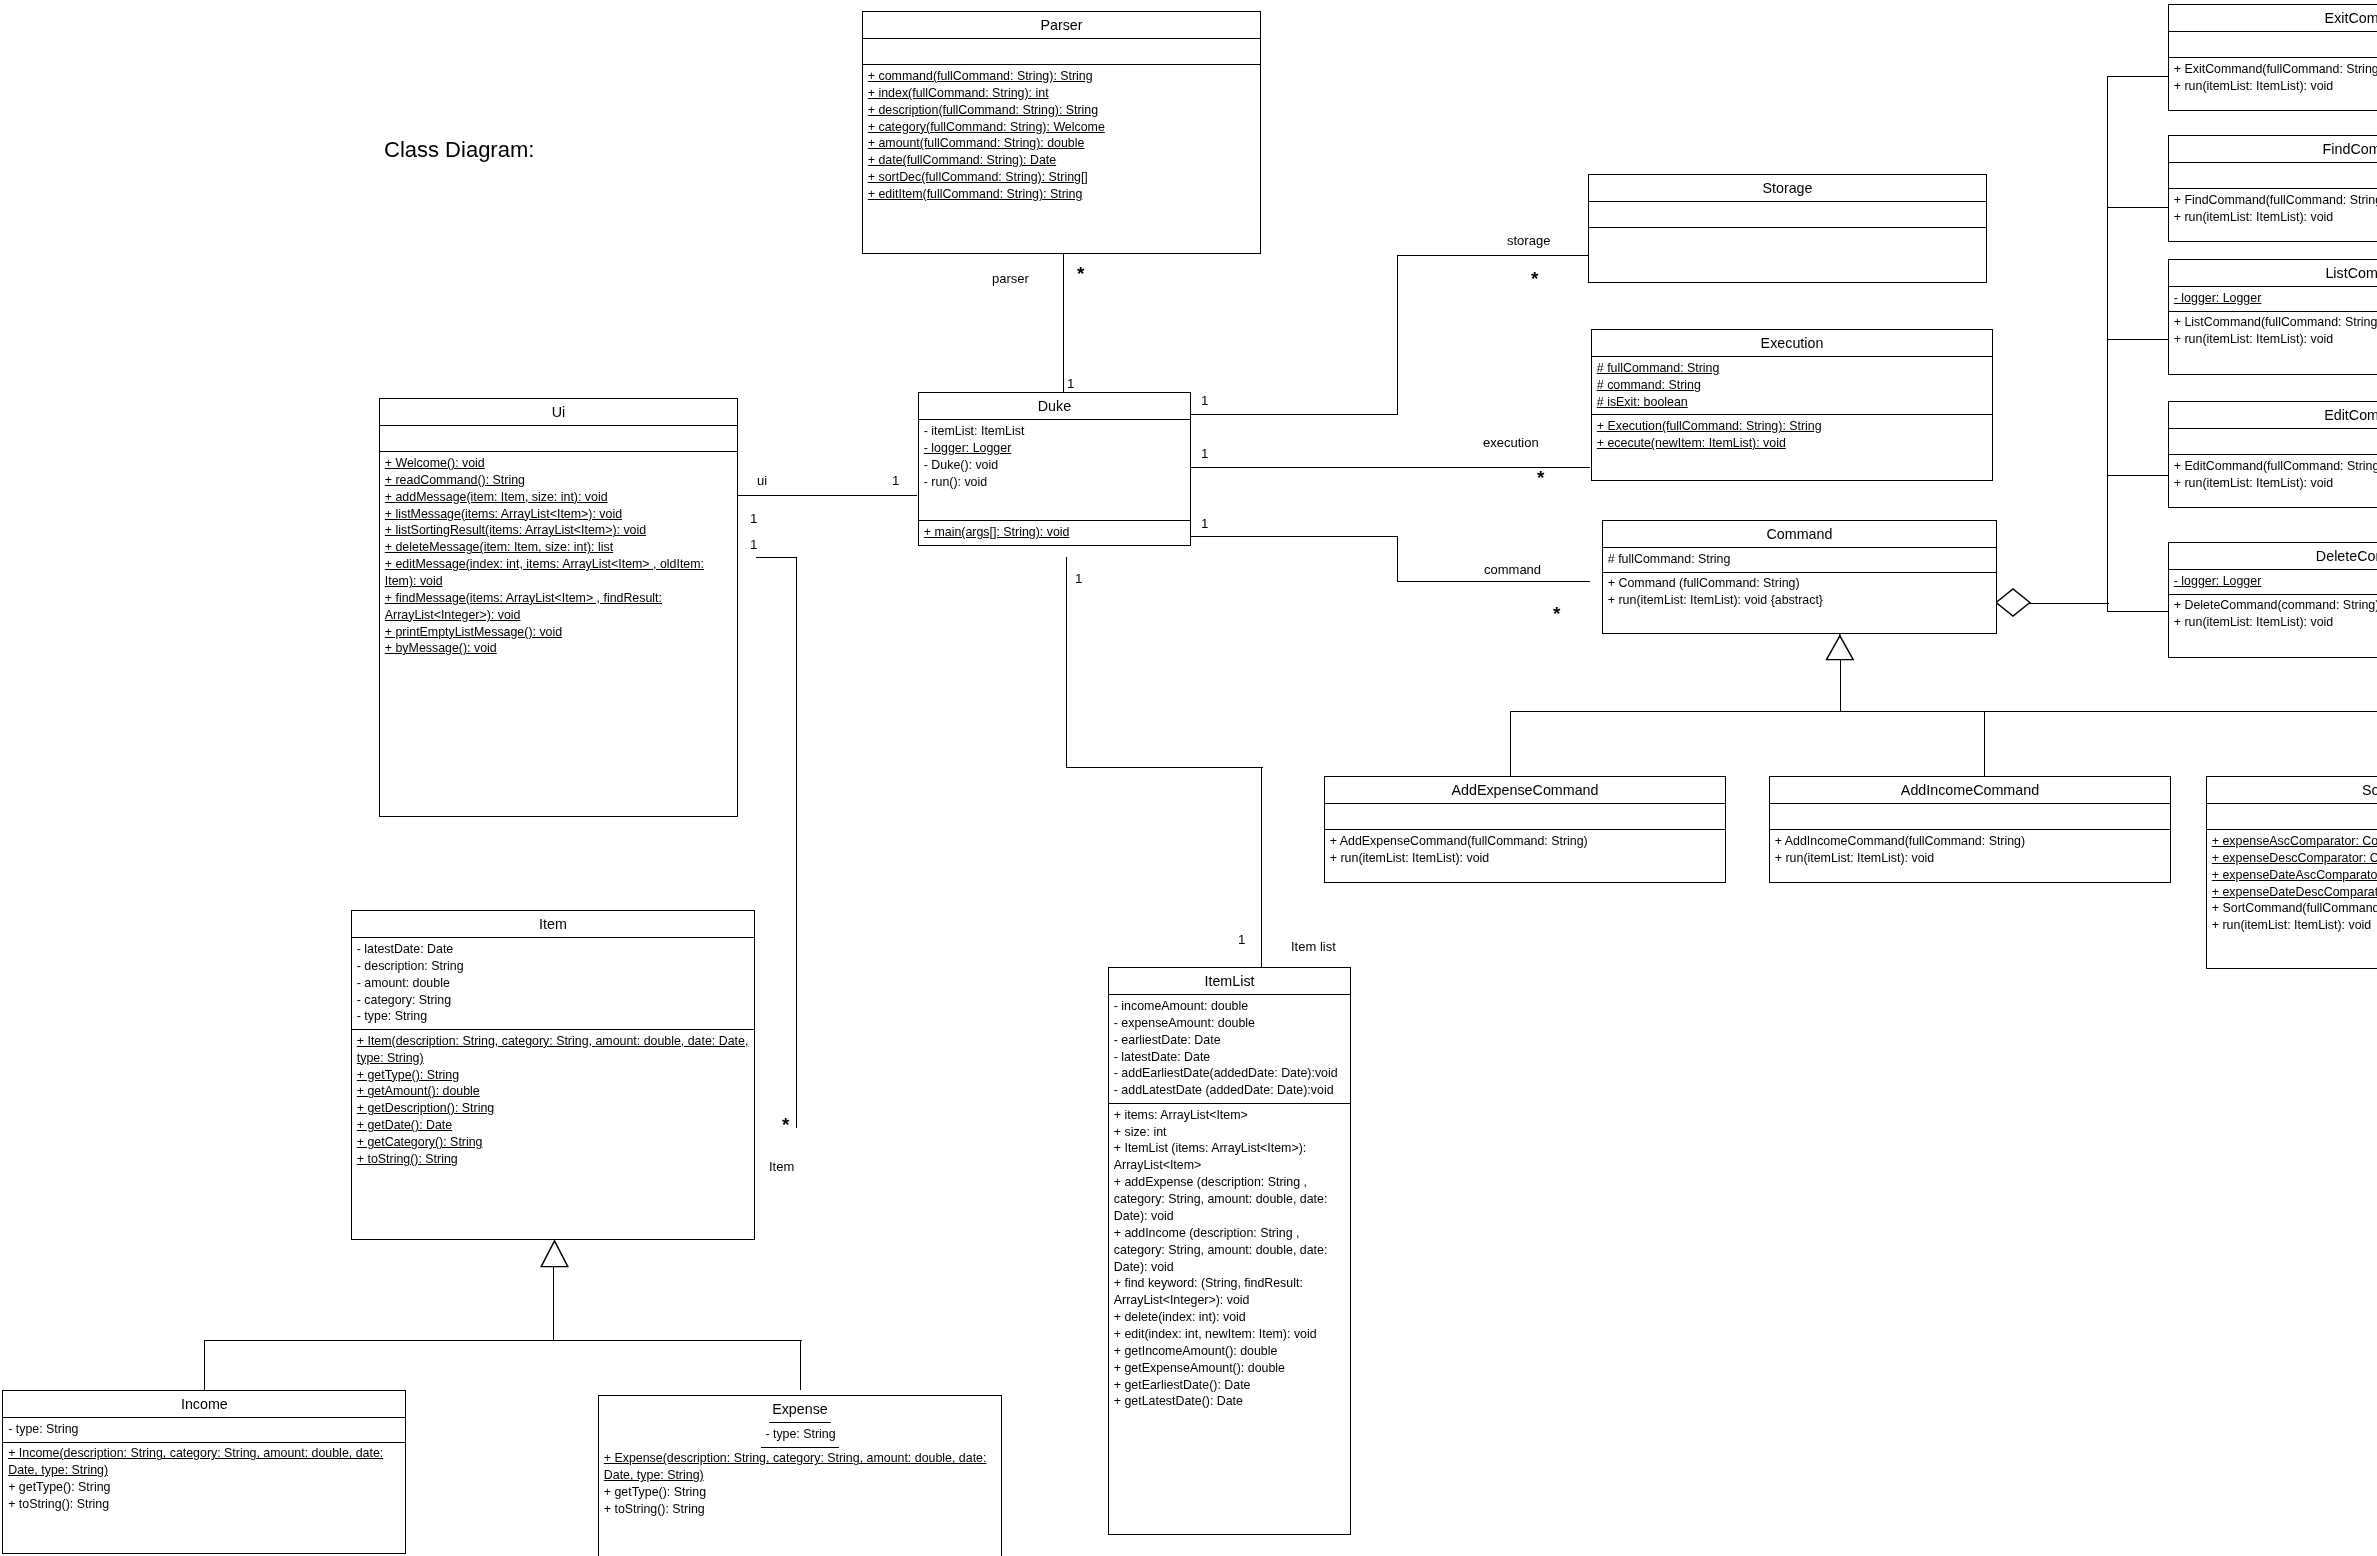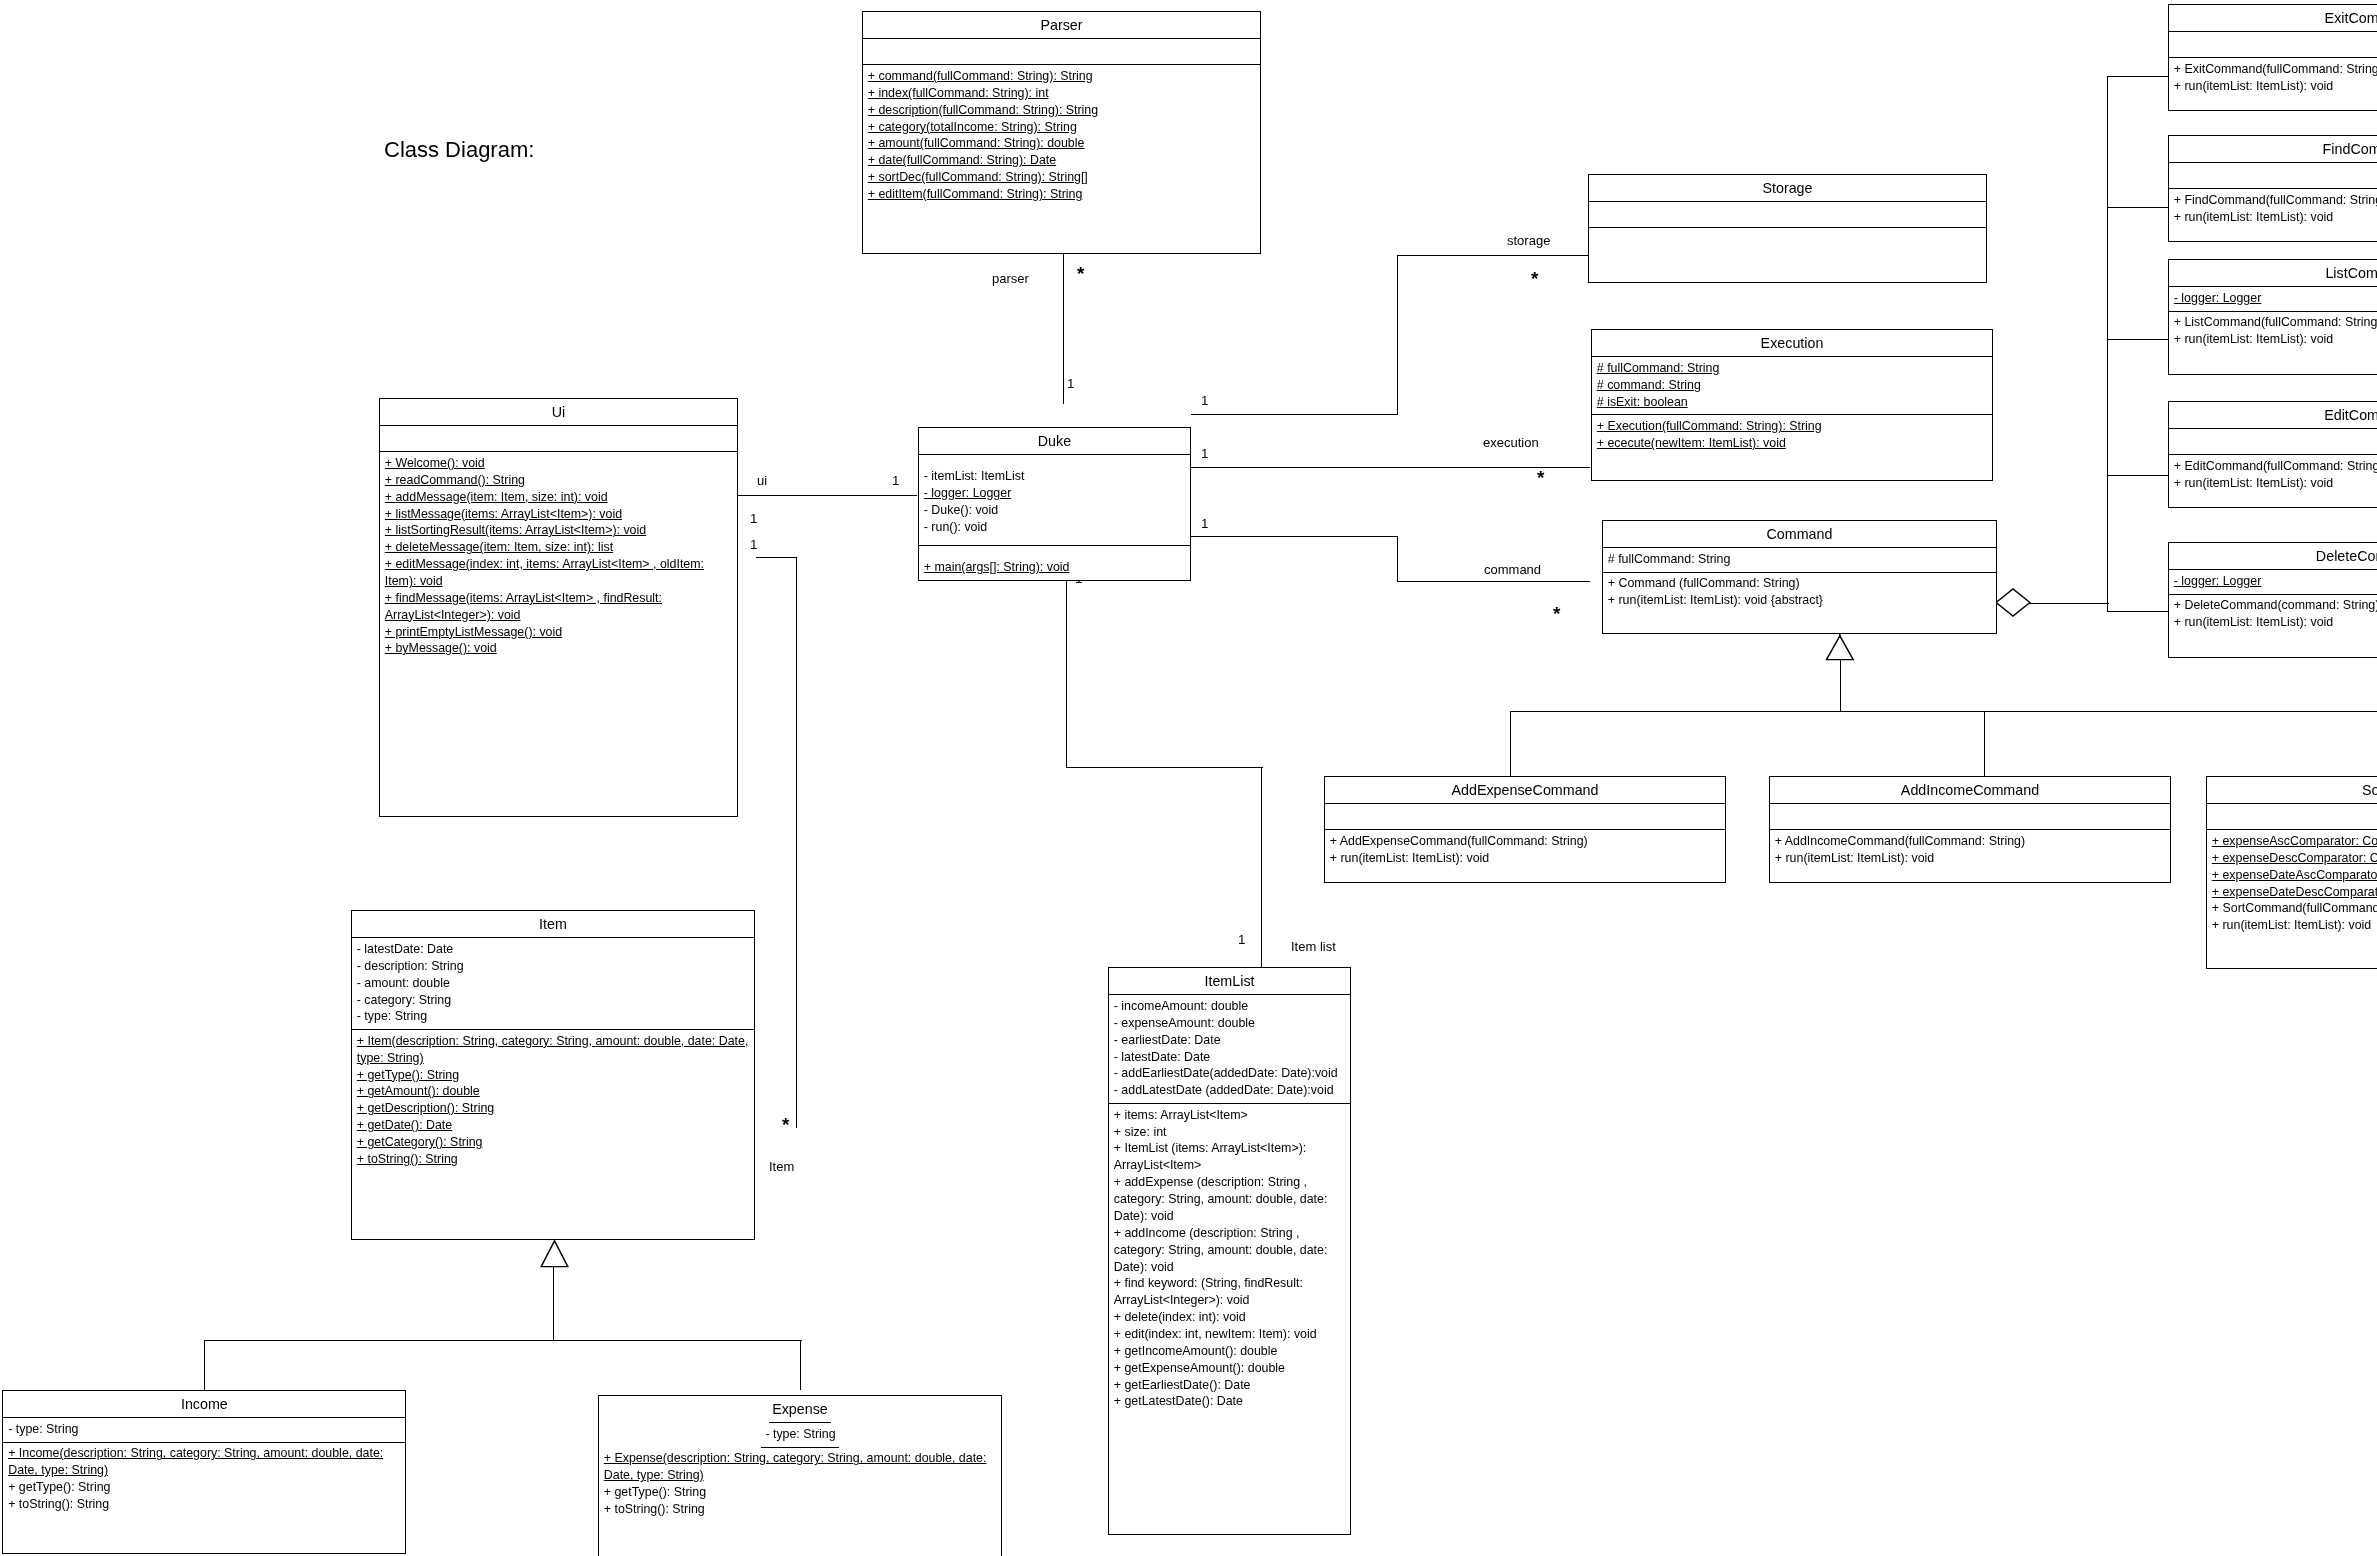--- a/index.html
+++ b/index.html
@@ -202,21 +202,21 @@
   <div class="ln v" style="left:204px; top:1340px; height:50px;"></div>
   <div class="ln v" style="left:800px; top:1340px; height:50px;"></div>
 
   <div class="uml-class" style="left:862px; top:11px; width:399px; height:243px;">
     <div class="uml-name">Parser</div>
     <div class="uml-compartment attrs empty"></div>
     <div class="uml-compartment grow">
       <div class="member static"><span>+ command(fullCommand: String): String</span></div>
       <div class="member static"><span>+ index(fullCommand: String): int</span></div>
       <div class="member static"><span>+ description(fullCommand: String): String</span></div>
-      <div class="member static"><span>+ category(totalIncome: String): String</span></div>
+      <div class="member static"><span>+ category(fullCommand: String): Welcome</span></div>
       <div class="member static"><span>+ amount(fullCommand: String): double</span></div>
       <div class="member static"><span>+ date(fullCommand: String): Date</span></div>
       <div class="member static"><span>+ sortDec(fullCommand: String): String[]</span></div>
       <div class="member static"><span>+ editItem(fullCommand: String): String</span></div>
     </div>
   </div>
 
   <div class="uml-class" style="left:379px; top:398px; width:359px; height:419px;">
     <div class="uml-name">Ui</div>
     <div class="uml-compartment attrs empty"></div>
@@ -227,21 +227,21 @@
       <div class="member static"><span>+ listMessage(items: ArrayList&lt;Item&gt;): void</span></div>
       <div class="member static"><span>+ listSortingResult(items: ArrayList&lt;Item&gt;): void</span></div>
       <div class="member static"><span>+ deleteMessage(item: Item, size: int): list</span></div>
       <div class="member static"><span>+ editMessage(index: int, items: ArrayList&lt;Item&gt; , oldItem: Item): void</span></div>
       <div class="member static"><span>+ findMessage(items: ArrayList&lt;Item&gt; , findResult: ArrayList&lt;Integer&gt;): void</span></div>
       <div class="member static"><span>+ printEmptyListMessage(): void</span></div>
       <div class="member static"><span>+ byMessage(): void</span></div>
     </div>
   </div>
 
-  <div class="uml-class" style="left:918px; top:427px; width:273px; height:154px;gap:10px;">
+  <div class="uml-class" style="left:918px; top:392px; width:273px; height:154px;">
     <div class="uml-name">Duke</div>
     <div class="uml-compartment attrs grow">
       <div class="member"><span>- itemList: ItemList</span></div>
       <div class="member static"><span>- logger: Logger</span></div>
       <div class="member"><span>- Duke(): void</span></div>
       <div class="member"><span>- run(): void</span></div>
     </div>
     <div class="uml-compartment">
       <div class="member static"><span>+ main(args[]: String): void</span></div>
     </div>

